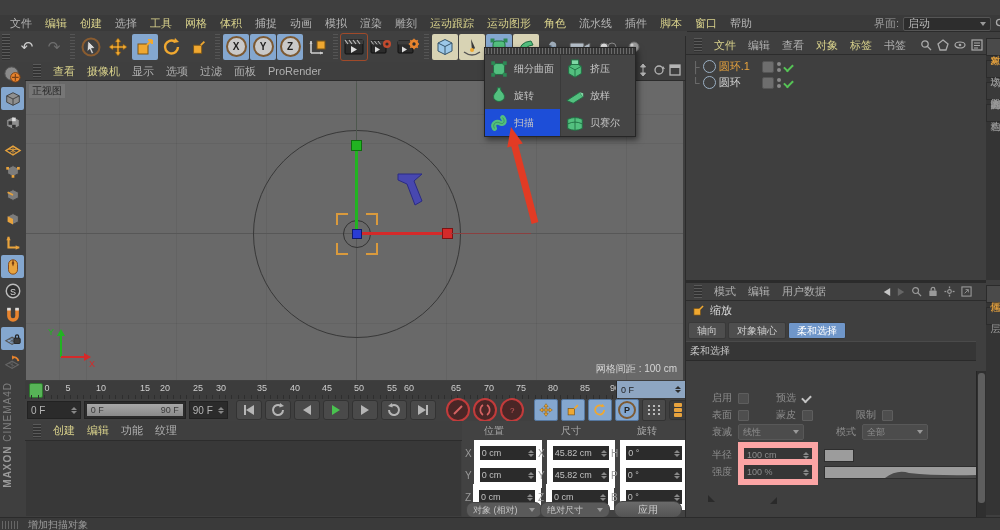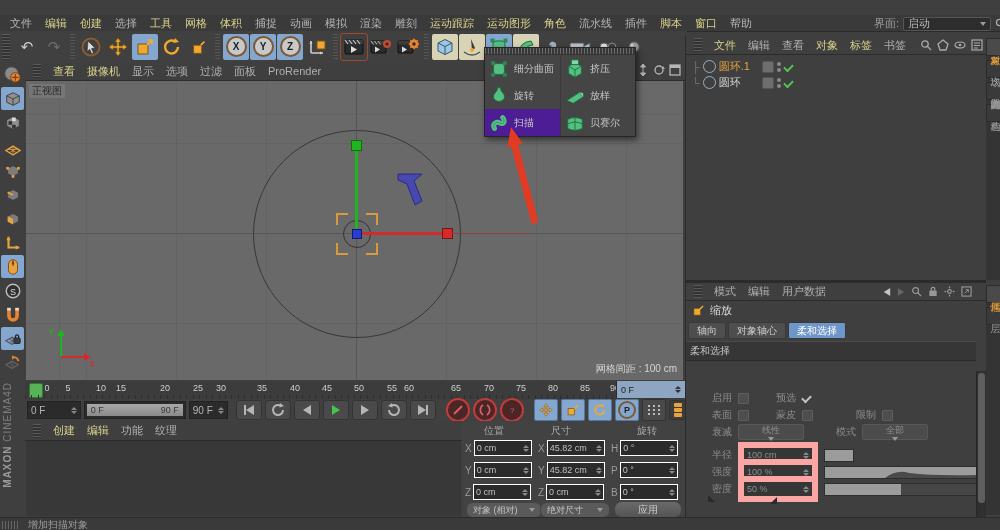--- a/index.html
+++ b/index.html
@@ -91,21 +91,21 @@
     display:flex;align-items:center;justify-content:center;flex:0 0 auto;}
   .circleletter.small{width:14px;height:14px;border-width:2px;font-size:9px;background:none;color:#222;}
   
   .material{left:25px;top:421px;width:437px;height:96px;background:#3f3f3f;border-right:1px solid #2c2c2c;}
   .panelmenu{height:19px;display:flex;align-items:center;gap:12px;padding-left:8px;color:#b0b0b0;border-bottom:1px solid #2c2c2c;}
   .panelmenu .hl{color:#d8d18b;}
   .matcontent{position:absolute;left:1px;top:20px;right:1px;bottom:1px;background:#383838;}
   .coords{left:462px;top:421px;width:223px;height:96px;background:#424242;}
   .coords .hdr{position:absolute;top:3px;color:#aaa;font-size:10px;}
   .crow{position:absolute;display:flex;align-items:center;gap:2px;color:#9a9a9a;font-size:10px;}
-  .cinp{width:52px;height:14px;background:#2b2b2b;border:1px solid #ffffff;color:#c0c0c0;font-size:9px;
+  .cinp{width:52px;height:14px;background:#2b2b2b;border:6px solid #ffffff;color:#c0c0c0;font-size:9px;
     display:flex;align-items:center;justify-content:space-between;padding:0 2px;}
   .cdd{height:14px;background:#5a5a5a;border:1px solid #454545;border-radius:7px;color:#c5c5c5;font-size:9px;
     display:flex;align-items:center;justify-content:space-between;padding:0 6px;}
   .applybtn{height:15px;background:linear-gradient(180deg,#6a6a6a,#545454);border:1px solid #454545;border-radius:8px;
     color:#cfcfcf;font-size:10px;display:flex;align-items:center;justify-content:center;}
   
   .rightpanel{left:685px;top:36px;width:315px;height:481px;background:#3f3f3f;border-left:1px solid #2b2b2b;}
   .ompanel .hl{color:#d8d18b;}
   .treerow{position:absolute;display:flex;align-items:center;gap:3px;font-size:11px;}
   .togglebox{width:10px;height:10px;background:#6e6e6e;border-radius:2px;border:1px solid #555;}
@@ -119,35 +119,35 @@
   .sidetab.on{color:#e8a33d;background:#4a4a4a;}
   .ampanel{position:absolute;left:0;top:247px;width:300px;}
   .amtab{height:15px;background:#4e4e4e;border:1px solid #393939;border-radius:2px;color:#cfcfcf;font-size:10px;
     display:flex;align-items:center;justify-content:center;padding:0 8px;}
   .amtab.on{background:#6f96c9;color:#fff;}
   .secheader{background:#363636;border-top:1px solid #4a4a4a;border-bottom:1px solid #2a2a2a;color:#c5c5c5;
     font-size:10px;padding:2px 4px;}
   .prow{position:absolute;color:#8d8d8d;font-size:10px;display:flex;align-items:center;}
   .cb{width:9px;height:9px;background:#4e4e4e;border:1px solid #5e5e5e;border-radius:1px;}
   .dd{height:14px;background:#4c4c4c;border:1px solid #585858;border-radius:2px;color:#8d8d8d;font-size:9px;
-    display:flex;align-items:center;justify-content:center;padding:0 4px;flex-direction:column;}
+    display:flex;align-items:center;justify-content:space-between;padding:0 4px;}
   .pinp{height:14px;background:#363636;border:6px solid #fca5a5;color:#8d8d8d;font-size:9px;
     display:flex;align-items:center;justify-content:space-between;padding:0 3px;}
   .sliderbar{height:11px;border:1px solid #2e2e2e;background:#9c9c9c;position:relative;overflow:hidden;}
   .scrollbar{position:absolute;width:9px;background:#2f2f2f;border-left:1px solid #262626;}
   .scrollthumb{position:absolute;left:1px;width:7px;background:#5e5e5e;border-radius:3px;}
   
   .statusbar{left:0;top:517px;width:1000px;height:13px;background:#3a3a3a;border-top:1px solid #2b2b2b;
     color:#9a9a9a;font-size:10px;display:flex;align-items:center;padding-left:28px;}
   
   .genmenu{left:484px;top:47px;width:150px;background:#454545;border:1px solid #262626;
     box-shadow:2px 3px 6px rgba(0,0,0,.5);z-index:50;}
   .tearstrip{height:6px;background:repeating-linear-gradient(90deg,#6a6a6a 0 1px,#383838 1px 3px);border-bottom:1px solid #333;}
   .genitem{height:27px;display:flex;align-items:center;gap:5px;padding-left:4px;color:#c5c5c5;font-size:10px;}
-  .genitem.on{background:#4c1d95;}
+  .genitem.on{background:#1d4ed8;}
   .gencols{display:flex;}
   .gencol{width:75px;}
   .gencol.c2{border-left:1px solid #3a3a3a;width:73px;}
 </style>
 </head>
 <body>
 
 <div id="app">
 
 
@@ -480,21 +480,21 @@
       <span class="viewlabel">正视图</span>
       <span class="gridlabel">网格间距 : 100 cm</span>
     </div>
   </div>
 
   <div class="abs ruler">
     <div class="abs" style="left:4px;top:2px;width:12px;height:13px;background:#57b357;border:1px solid #2e7a2e;border-radius:2px"></div>
     <span class="ticklabel" style="left:10px">0</span>
     <span class="ticklabel" style="left:31px">5</span>
     <span class="ticklabel" style="left:64px">10</span>
-    <span class="ticklabel" style="left:84px">15</span>
+    <span class="ticklabel" style="left:108px">15</span>
     <span class="ticklabel" style="left:128px">20</span>
     <span class="ticklabel" style="left:161px">25</span>
     <span class="ticklabel" style="left:184px">30</span>
     <span class="ticklabel" style="left:225px">35</span>
     <span class="ticklabel" style="left:258px">40</span>
     <span class="ticklabel" style="left:290px">45</span>
     <span class="ticklabel" style="left:322px">50</span>
     <span class="ticklabel" style="left:355px">55</span>
     <span class="ticklabel" style="left:372px">60</span>
     <span class="ticklabel" style="left:419px">65</span>
@@ -629,21 +629,21 @@
       <span class="hl">创建</span>
       <span class="hl">编辑</span>
       <span>功能</span>
       <span>纹理</span>
     </div>
     <div class="matcontent"></div>
   </div>
 
   <div class="abs coords">
     <span class="hdr" style="left:22px">位置</span>
-    <span class="hdr" style="left:89px">尺寸</span>
+    <span class="hdr" style="left:99px">尺寸</span>
     <span class="hdr" style="left:175px">旋转</span>
 
     <div class="crow" style="left:3px;top:19px">
         <span>X</span>
       <span class="cinp">
           <span>0 cm</span>
           <span class="spin">
             <i class="u"></i>
             <i class="d"></i>
           </span>
@@ -904,31 +904,20 @@
               <i class="u"></i>
               <i class="d"></i>
             </span>
           </span>
         <span class="sliderbar" style="width:152px">
           <svg width="152" height="11" viewBox="0 0 152 11">
               <path d="M40 11 L60 11 Q72 2 84 6 Q110 9 152 8 L152 11 Z" fill="#4a4a4a"></path>
             </svg></span>
         </div>
 
-      <div class="prow" style="left:26px;top:193px;gap:6px">
-        <span>密度</span>
-        <span class="pinp" style="width:62px">
-            <span>50 %</span>
-            <span class="spin">
-              <i class="u"></i>
-              <i class="d"></i>
-            </span>
-          </span>
-        <span class="sliderbar" style="width:152px;background:linear-gradient(90deg,#9c9c9c 0 50%,#464646 50%)"></span>
-        </div>
 
       <div class="abs" style="left:22px;top:212px;width:0;height:0;border-left:7px solid #2a2a2a;border-top:7px solid transparent"></div>
       <div class="abs" style="left:84px;top:214px;width:0;height:0;border-right:7px solid #2a2a2a;border-top:7px solid transparent"></div>
 
       <div class="scrollbar" style="left:290px;top:88px;height:195px">
         <div class="scrollthumb" style="top:2px;height:130px"></div>
 
       </div>
     </div>
 

